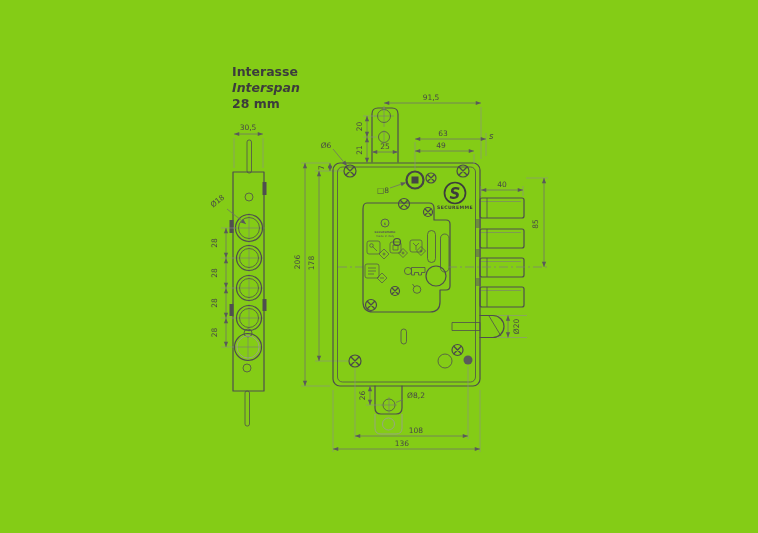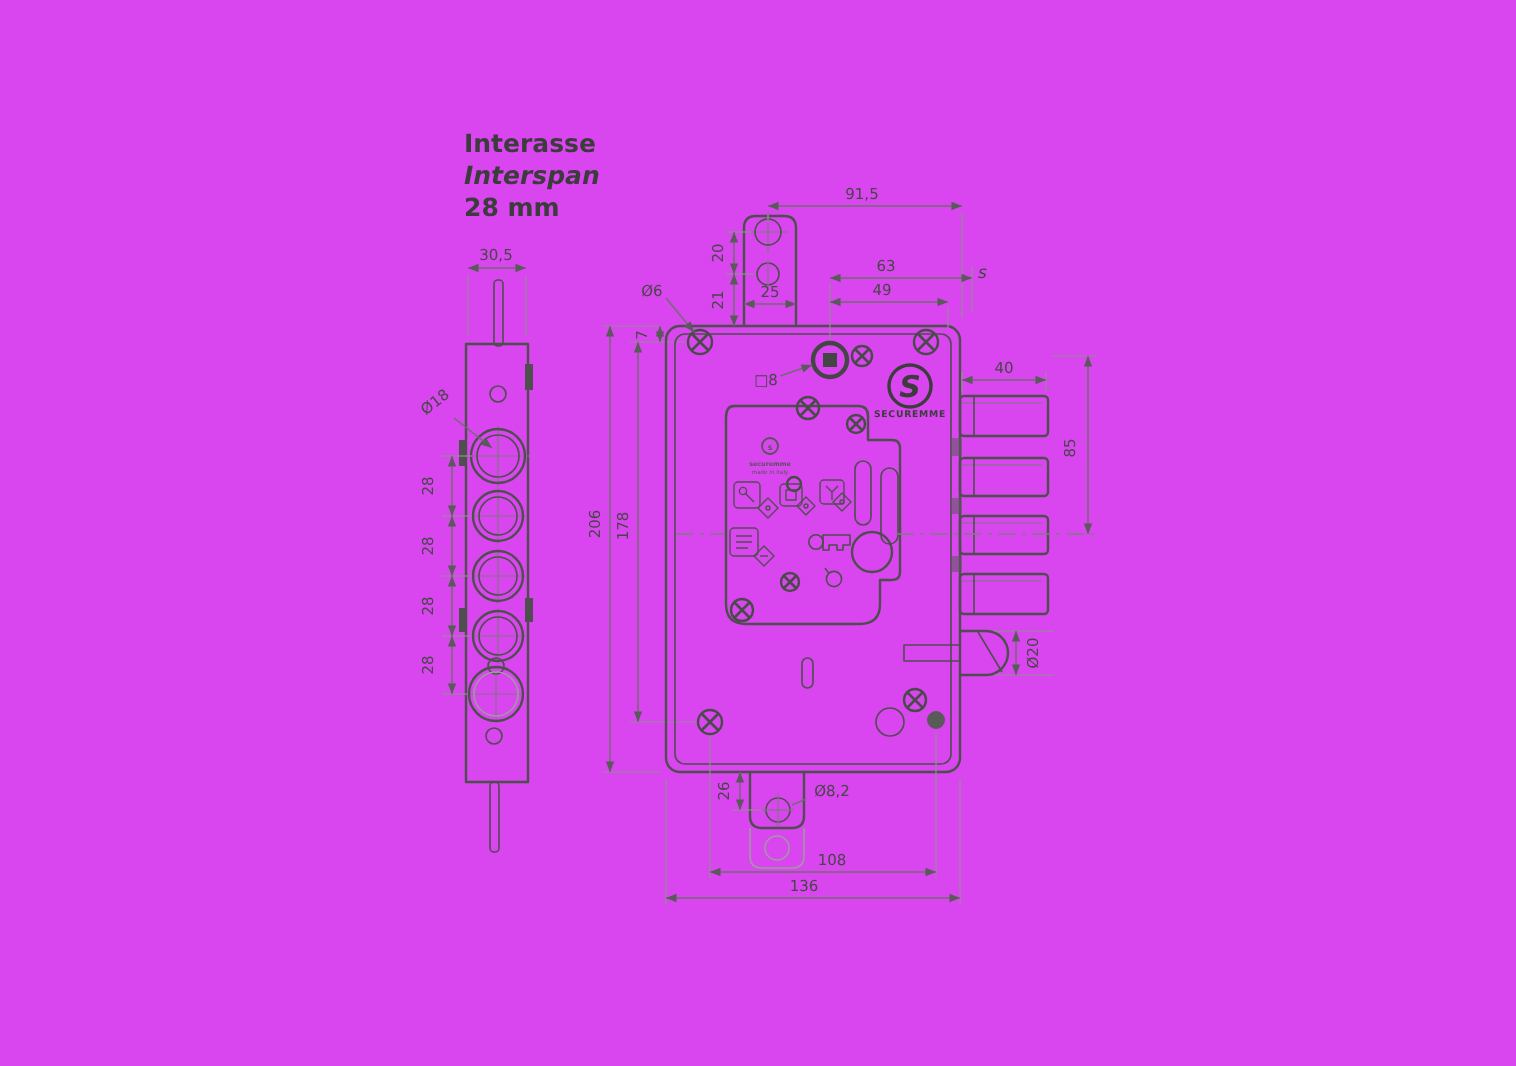--- a/index.html
+++ b/index.html
@@ -1,16 +1,16 @@
 <!DOCTYPE html>
 <html><head>
 <meta charset="utf-8">
 <style>
   html,body{margin:0;padding:0;background:#ffffff;}
-  #stage{position:relative;width:758px;height:533px;background:#d946ef;overflow:hidden;
+  #stage{position:relative;width:758px;height:533px;background:#84cc16;overflow:hidden;
          font-family:"DejaVu Sans",sans-serif;}
   svg{position:absolute;left:0;top:0;}
   .ln{stroke:#4e4e4e;stroke-width:1.2;fill:none;stroke-linejoin:round;stroke-linecap:round;}
   .ln2{stroke:#4e4e4e;stroke-width:.8;fill:none;stroke-linejoin:round;}
   .thin{stroke:#7a7a7a;stroke-width:.6;fill:none;}
   .lt{stroke:#9c9c9c;stroke-width:.8;fill:none;}
   .dim{stroke:#6e6e6e;stroke-width:.75;fill:none;}
   .ext{stroke:#8f8f8f;stroke-width:.6;fill:none;}
   .dash{stroke:#7d7d7d;stroke-width:.7;fill:none;stroke-dasharray:9 3 2 3;}
   .dkt{font-size:7.5px;fill:#474747;}

